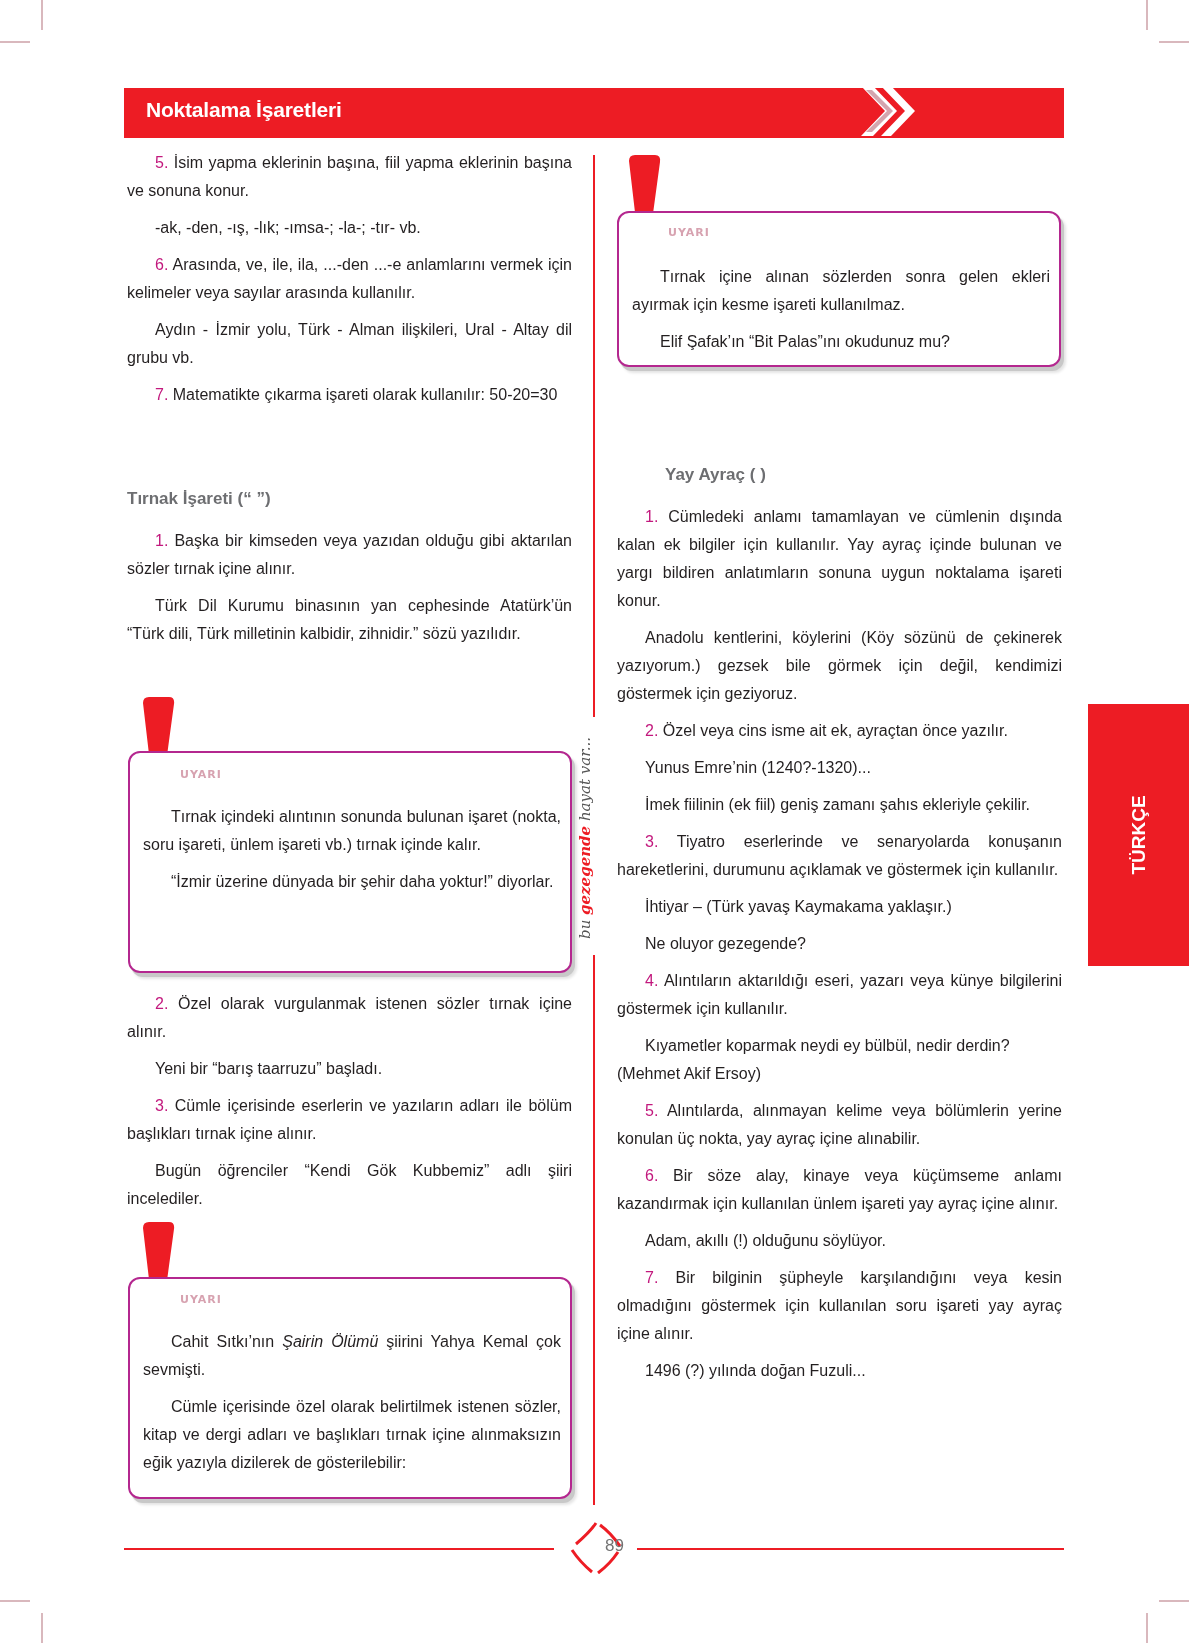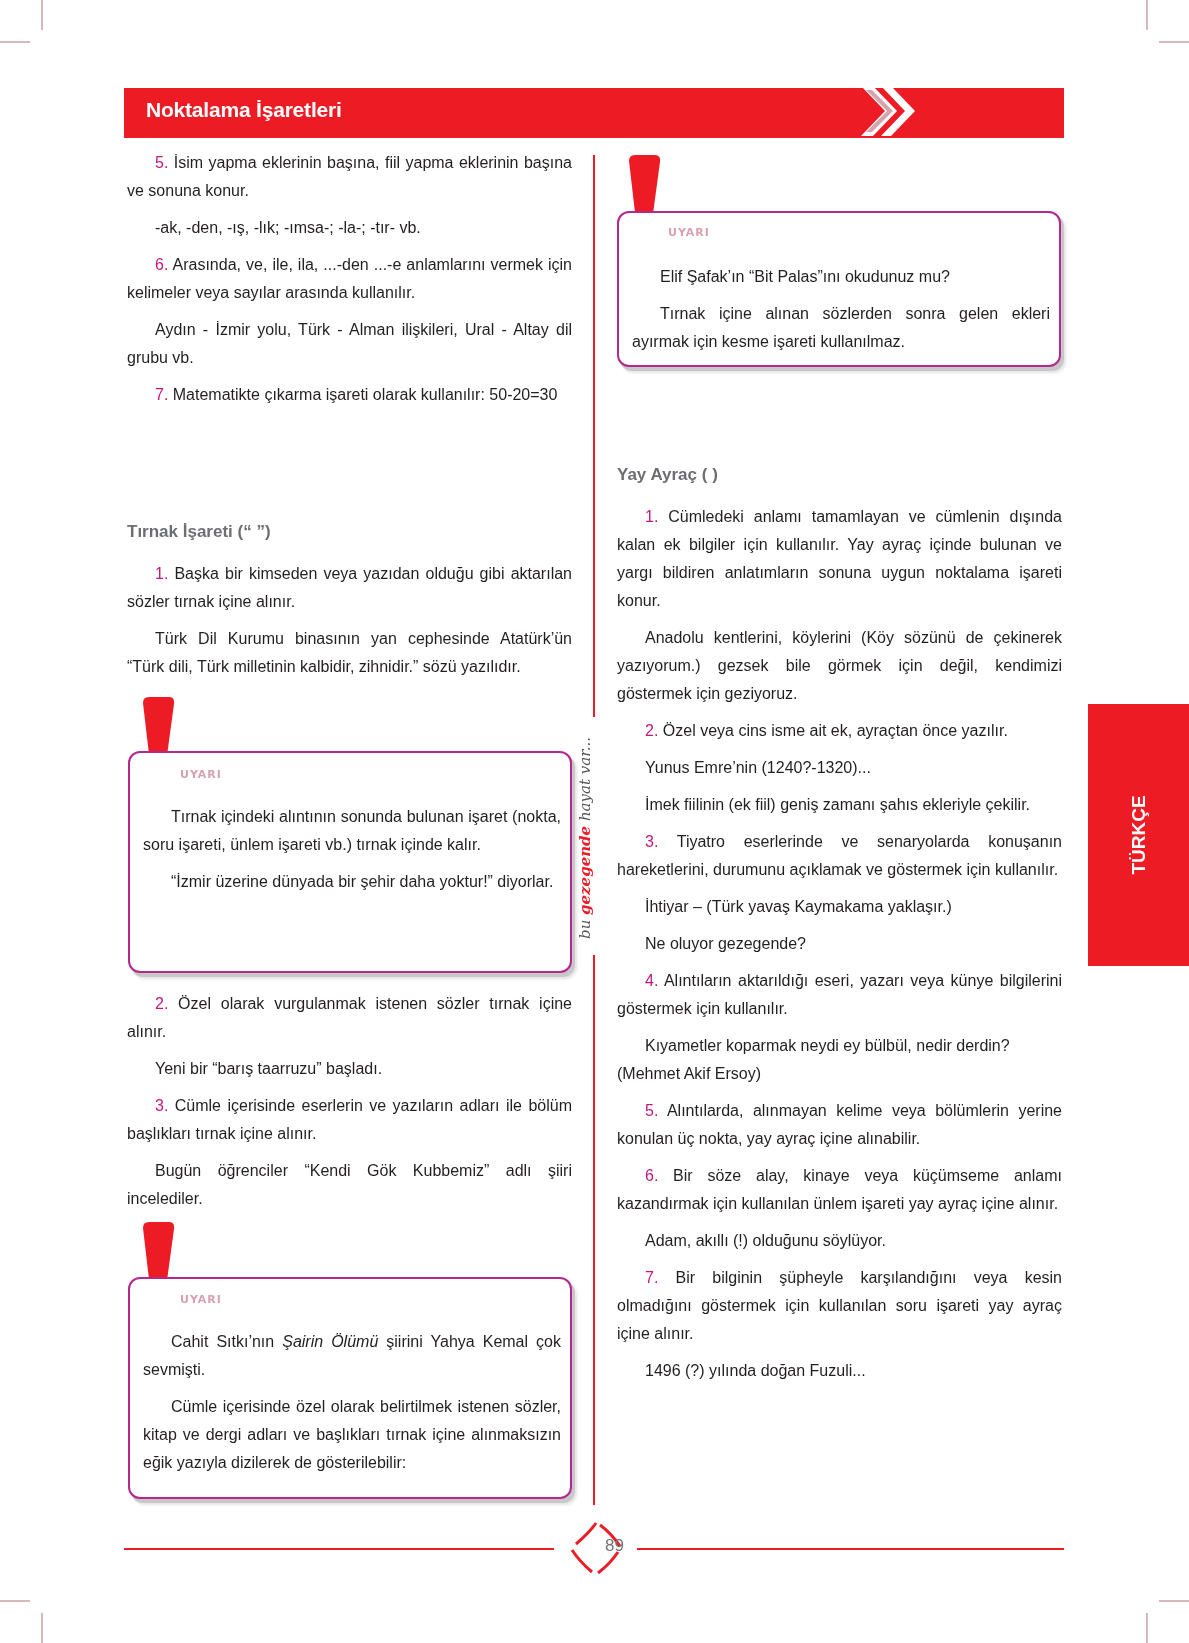--- a/index.html
+++ b/index.html
@@ -55,21 +55,21 @@
 </div>
 
 <div class="col" style="left:127px;top:149px;width:445px;">
   <p class="ind"><span class="num">5.</span><span> İsim yapma eklerinin başına, fiil yapma eklerinin başına ve sonuna konur.</span></p>
   <p class="ind"> -ak, -den, -ış, -lık; -ımsa-; -la-; -tır- vb.</p>
   <p class="ind"><span class="num">6.</span><span>  Arasında, ve, ile, ila, ...-den ...-e anlamlarını vermek için kelimeler veya sayılar arasında kullanılır.</span></p>
   <p class="ind">Aydın - İzmir yolu, Türk - Alman ilişkileri, Ural - Altay dil grubu vb.</p>
   <p class="ind"><span class="num">7.</span><span> Matematikte çıkarma işareti olarak kullanılır: 50-20=30</span></p>
 </div>
 
-<div class="col" style="left:127px;top:518px;width:445px;">
+<div class="col" style="left:127px;top:485px;width:445px;">
   <h2 class="sec-title" style="margin-bottom:14px;">Tırnak İşareti (“ ”)</h2>
   <p class="ind"><span class="num">1.</span><span> Başka bir kimseden veya yazıdan olduğu gibi aktarılan sözler tırnak içine alınır.</span></p>
   <p class="ind">Türk Dil Kurumu binasının yan cephesinde Atatürk’ün “Türk dili, Türk milletinin kalbidir, zihnidir.” sözü yazılıdır.</p>
 </div>
 
 <svg class="excl" style="left:141px;top:697px;" viewBox="0 0 34 100">
   <path d="M2,6 Q2,0 8,0 L28,0 Q34,0 33,7 L25,66 Q24,72 17,72 Q10,72 9,66 Z" fill="#ed1c24"></path>
   <ellipse cx="16" cy="86" rx="11" ry="9" fill="#ed1c24"></ellipse>
 </svg>
 <div class="warn-box" style="left:128px;top:751px;width:440px;height:218px;"></div>
@@ -104,26 +104,26 @@
   <span><span style="position:static;transform:none;">bu </span><b>gezegende</b><span style="position:static;transform:none;"> hayat var...</span></span>
 </div>
 
 <svg class="excl" style="left:627px;top:155px;" viewBox="0 0 34 100">
   <path d="M2,6 Q2,0 8,0 L28,0 Q34,0 33,7 L25,66 Q24,72 17,72 Q10,72 9,66 Z" fill="#ed1c24"></path>
   <ellipse cx="16" cy="86" rx="11" ry="9" fill="#ed1c24"></ellipse>
 </svg>
 <div class="warn-box" style="left:617px;top:211px;width:440px;height:152px;"></div>
 <span class="warn-label" style="left:668px;top:226px;">UYARI</span>
 <div class="warn-text" style="left:632px;top:263px;width:418px;">
+  <p>Tırnak içine alınan sözlerden sonra gelen ekleri ayırmak için kesme işareti kullanılmaz.</p>
   <p>Elif Şafak’ın “Bit Palas”ını okudunuz mu?</p>
-  <p>Tırnak içine alınan sözlerden sonra gelen ekleri ayırmak için kesme işareti kullanılmaz.</p>
 </div>
 
 <div class="col" style="left:617px;top:461px;width:445px;">
-  <h2 class="sec-title" style="margin-bottom:14px;">Yay Ayraç ( )</h2>
+  <h2 class="sec-title" style="margin-bottom:14px;margin-left:48px;">Yay Ayraç ( )</h2>
   <p class="ind"><span class="num">1.</span><span> Cümledeki anlamı tamamlayan ve cümlenin dışında kalan ek bilgiler için kullanılır. Yay ayraç içinde bulunan ve yargı bildiren anlatımların sonuna uygun noktalama işareti konur.</span></p>
   <p class="ind">Anadolu kentlerini, köylerini (Köy sözünü de çekinerek yazıyorum.) gezsek bile görmek için değil, kendimizi göstermek için geziyoruz.</p>
   <p class="ind"><span class="num">2.</span><span> Özel veya cins isme ait ek, ayraçtan önce yazılır.</span></p>
   <p class="ind">Yunus Emre’nin (1240?-1320)...</p>
   <p class="ind">İmek fiilinin (ek fiil) geniş zamanı şahıs ekleriyle çekilir.</p>
   <p class="ind"><span class="num">3.</span><span> Tiyatro eserlerinde ve senaryolarda konuşanın hareketlerini, durumunu açıklamak ve göstermek için kullanılır.</span></p>
   <p class="ind">İhtiyar – (Türk yavaş Kaymakama yaklaşır.)</p>
   <p class="ind">Ne oluyor gezegende?</p>
   <p class="ind"><span class="num">4.</span><span> Alıntıların aktarıldığı eseri, yazarı veya künye bilgilerini göstermek için kullanılır.</span></p>
   <p class="ind" style="text-align:left;"> Kıyametler koparmak neydi ey bülbül, nedir derdin? (Mehmet Akif Ersoy)</p>

